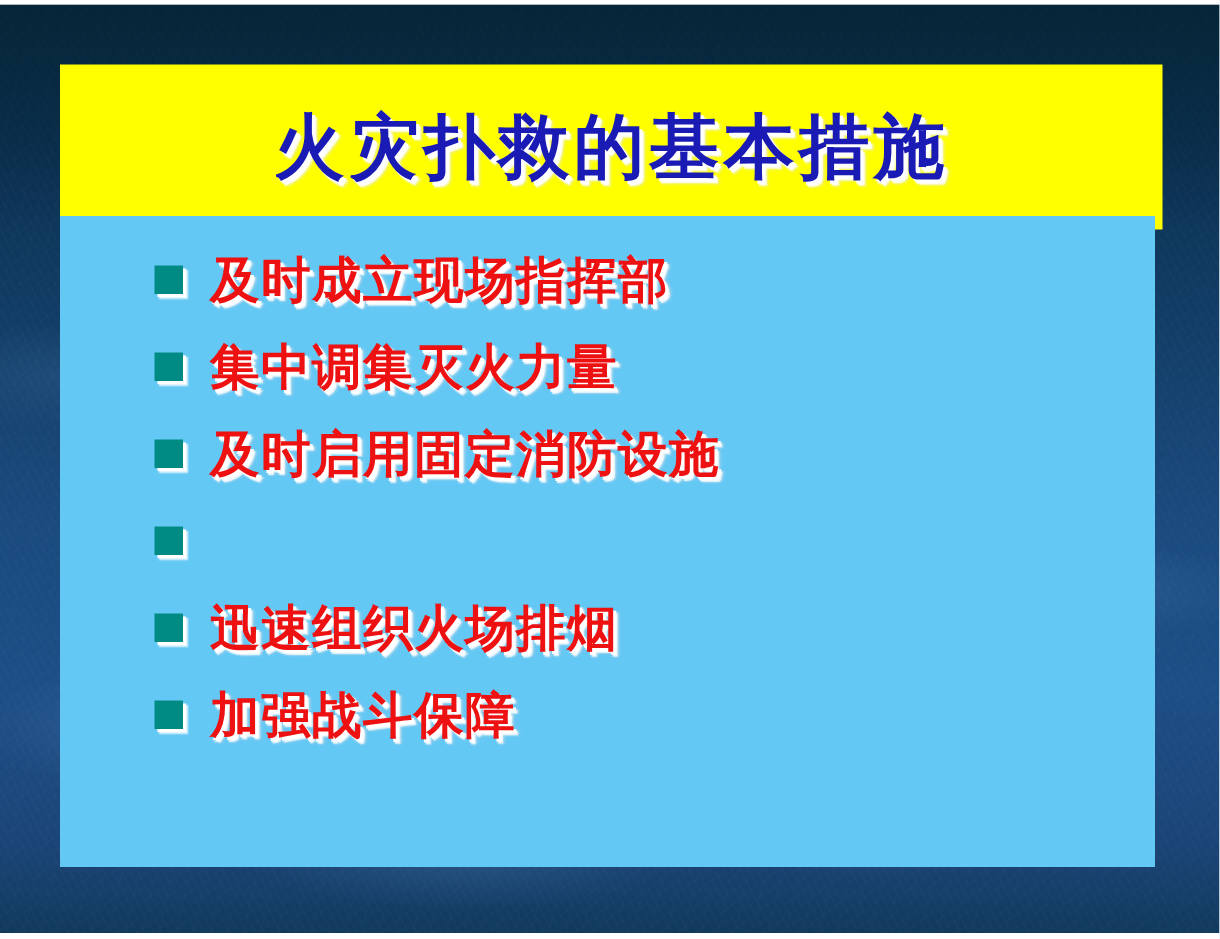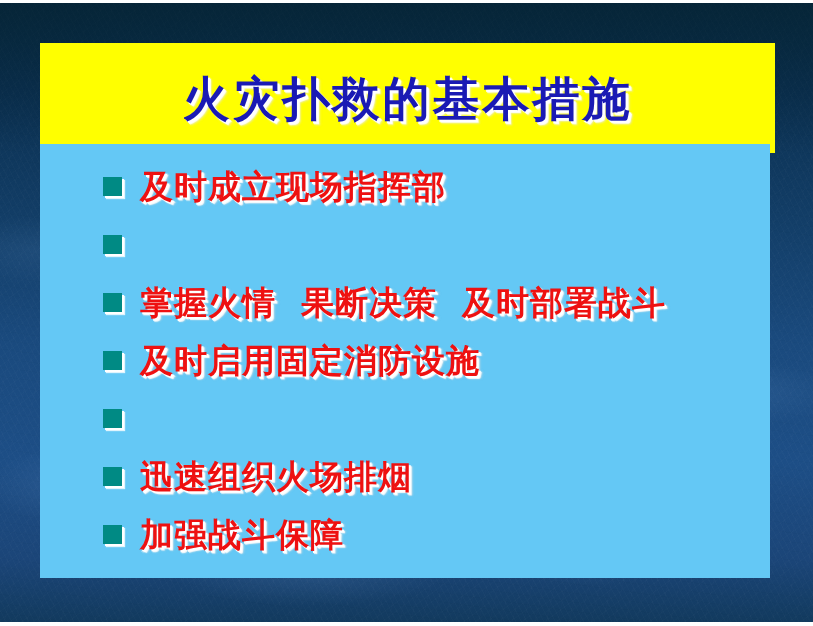--- a/index.html
+++ b/index.html
@@ -163,26 +163,23 @@
   <div class="content-box">
     <ul class="bullet-list">
 
       <li class="bullet-row">
         <span class="bullet-marker"></span>
         <span class="bullet-label">及时成立现场指挥部</span>
       </li>
 
       <li class="bullet-row">
         <span class="bullet-marker"></span>
-      </li>
-
-      <li class="bullet-row">
-        <span class="bullet-marker"></span>
-        <span class="bullet-label">掌握火情  果断决策  及时部署战斗</span>
-      </li>
+        <span class="bullet-label">集中调集灭火力量</span>
+      </li>
+
 
       <li class="bullet-row">
         <span class="bullet-marker"></span>
         <span class="bullet-label">及时启用固定消防设施</span>
       </li>
 
       <li class="bullet-row">
         <span class="bullet-marker"></span>
       </li>
 

